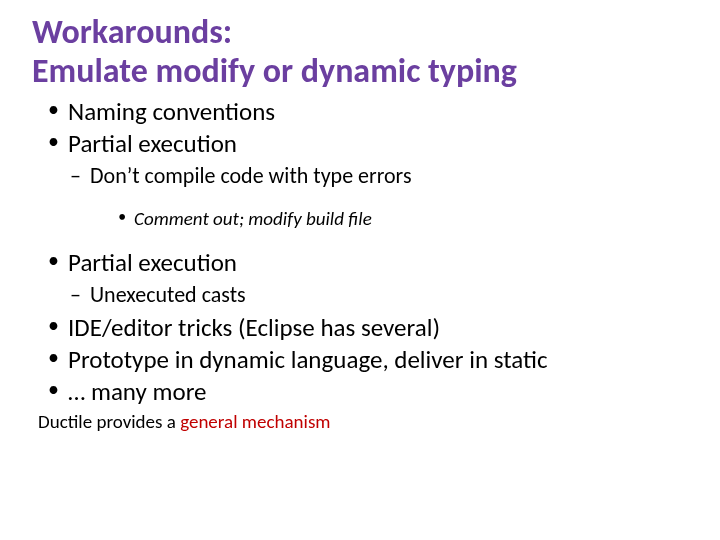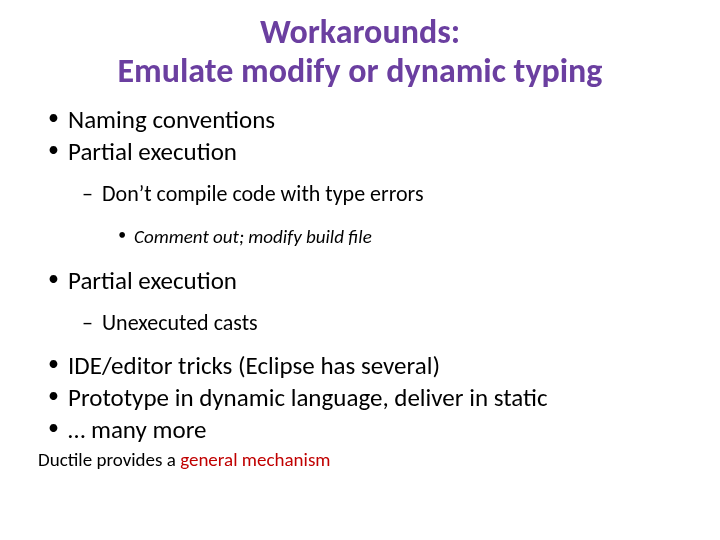--- a/index.html
+++ b/index.html
@@ -11,26 +11,26 @@
     font-family: Calibri, "Segoe UI", Arial, sans-serif;
     color: #000;
   }
   .slide {
     width: 720px;
     height: 540px;
     box-sizing: border-box;
     padding: 12px 32px 20px 32px;
   }
   .title {
-    text-align: center;
+    text-align: left;
     font-weight: 700;
     color: #6b3fa0;
     font-size: 34px;
     line-height: 1.15;
-    margin-bottom: 14px;
+    margin-bottom: 6px;
   }
   ul.level1 {
     list-style: none;
     padding: 0;
     margin: 2px;
   }
   ul.level1 > li {
     position: relative;
     padding-left: 34px;
     font-size: 25px;
@@ -40,21 +40,21 @@
   ul.level1 > li::before {
     content: "•";
     position: absolute;
     left: 14px;
     top: 0;
     font-size: 22px;
   }
   ul.level2 {
     list-style: none;
     padding: 0;
-    margin: 12px;
+    margin: 0;
   }
   ul.level2 > li {
     position: relative;
     padding-left: 58px;
     font-size: 22px;
     line-height: 1.3;
   }
   ul.level2 > li::before {
     content: "–";
     position: absolute;

